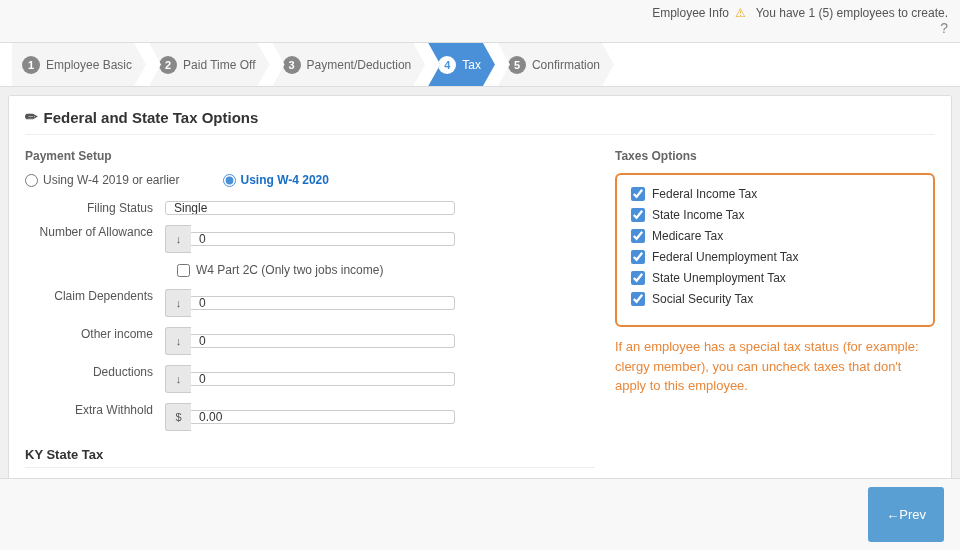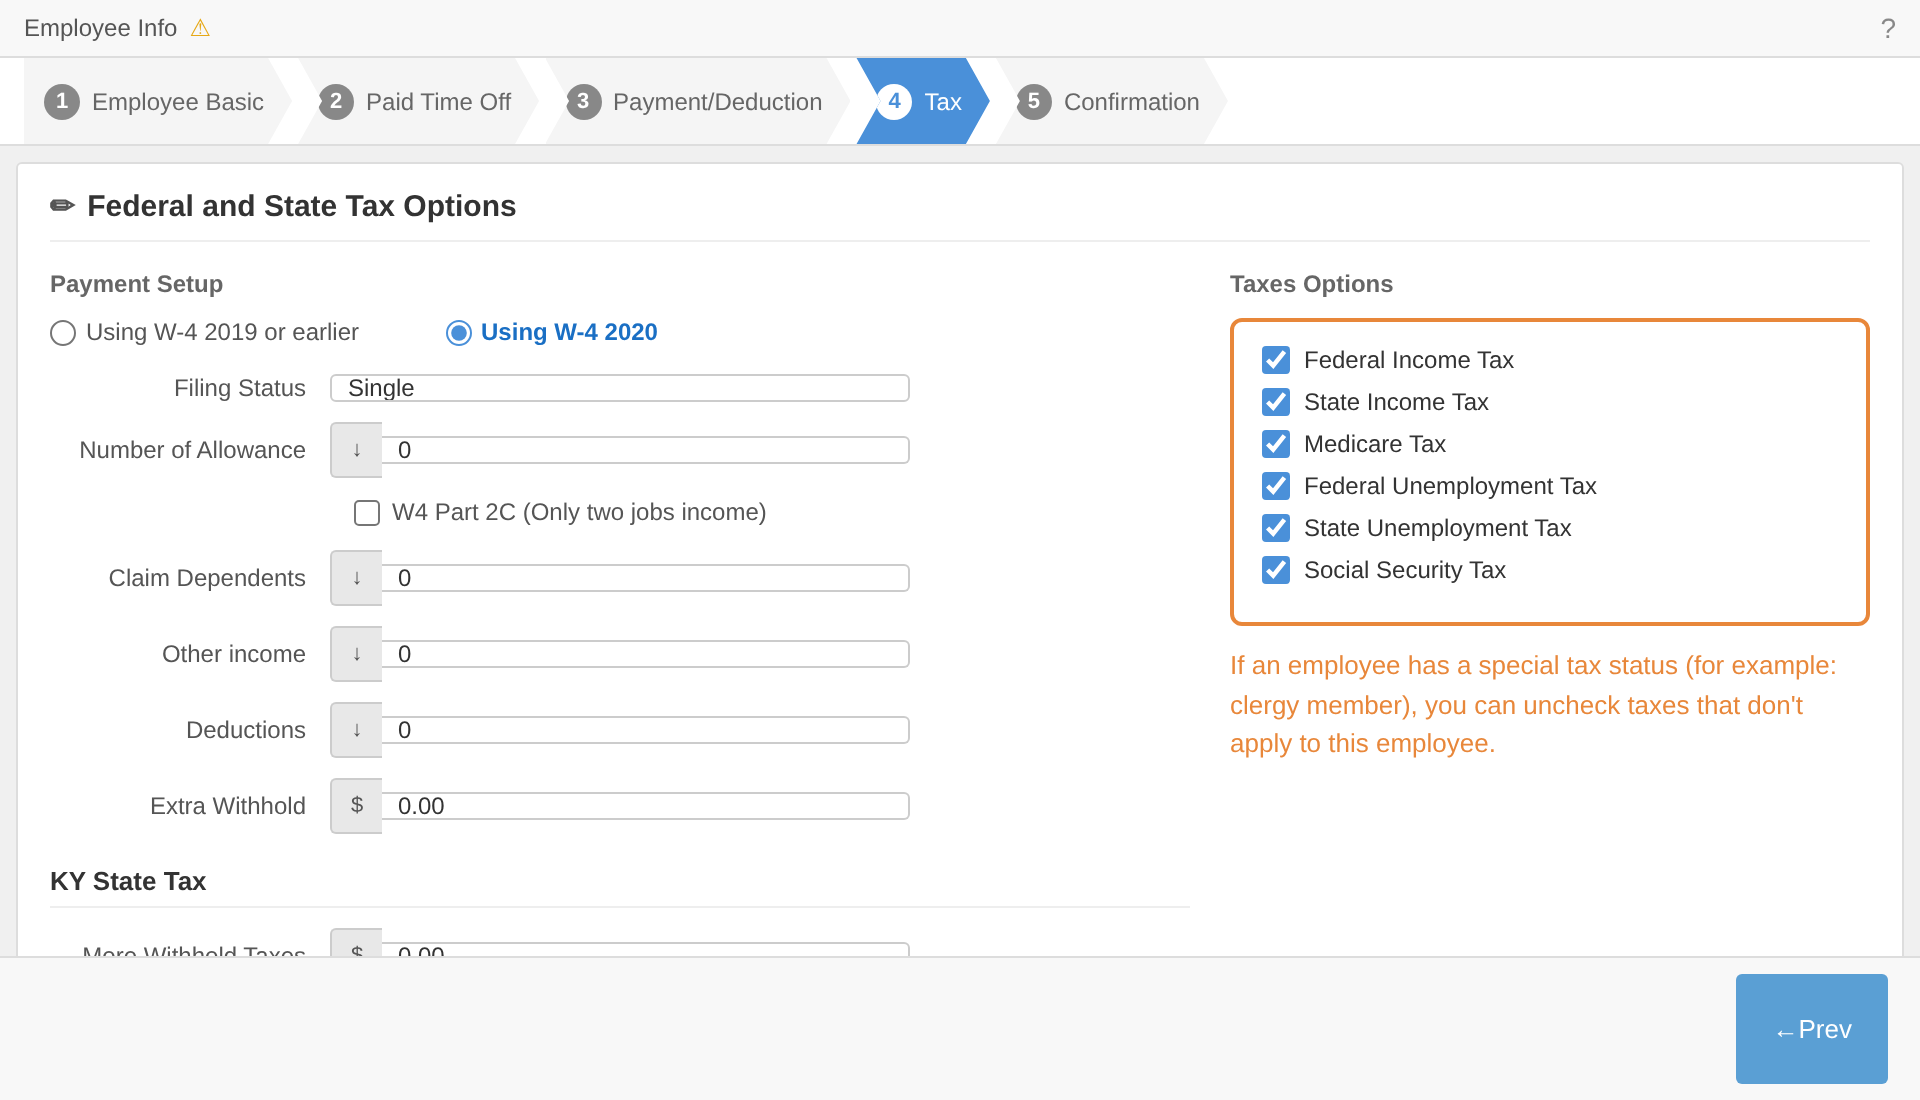--- a/index.html
+++ b/index.html
@@ -4,24 +4,25 @@
   <style>
     * { box-sizing: border-box; margin: 0; padding: 0; }
     body { font-family: Arial, sans-serif; font-size: 13px; background: #f0f0f0; width: 960px; height: 550px; overflow: hidden; }
 
     
     .info-bar {
       background: #f8f8f8;
       border-bottom: 1px solid #ddd;
       padding: 6px 12px;
       display: flex;
-      align-items: center;
+      align-items: flex-end;
       justify-content: space-between;
       font-size: 12px;
       color: #555;
+      flex-direction: column;
     }
     .info-bar .warning-icon { color: #e6a817; margin-right: 4px; }
     .info-bar .help-icon { color: #888; font-size: 14px; cursor: pointer; }
 
     
     .step-nav {
       background: #fff;
       border-bottom: 1px solid #ddd;
       padding: 0 12px;
       display: flex;
@@ -124,21 +125,21 @@
       font-size: 12px;
       color: #555;
       cursor: pointer;
     }
     .radio-option input[type="radio"] { accent-color: #4a90d9; }
     .radio-option.selected { color: #1a6fc4; font-weight: bold; padding-left: 27px; }
 
     
     .form-row {
       display: flex;
-      align-items: center;
+      align-items: flex-start;
       margin-bottom: 10px;
     }
     .form-label {
       width: 140px;
       font-size: 12px;
       color: #555;
       text-align: right;
       padding-right: 12px;
       flex-shrink: 0;
     }
@@ -274,20 +275,21 @@
   </style>
 </head>
 <body>
 
 <div class="page-wrapper">
 
   <div class="info-bar">
     <div style="display:flex; align-items:center; gap:6px;">
       <span>Employee Info</span>
       <span class="warning-icon">⚠</span>
+      <span>You have 1 (5) employees to create.</span>
     </div>
     <span class="help-icon">?</span>
   </div>
 
   <div class="step-nav">
     <div class="step-item">
       <span class="step-num">1</span>
       <span>Employee Basic</span>
     </div>
     <div class="step-item">

